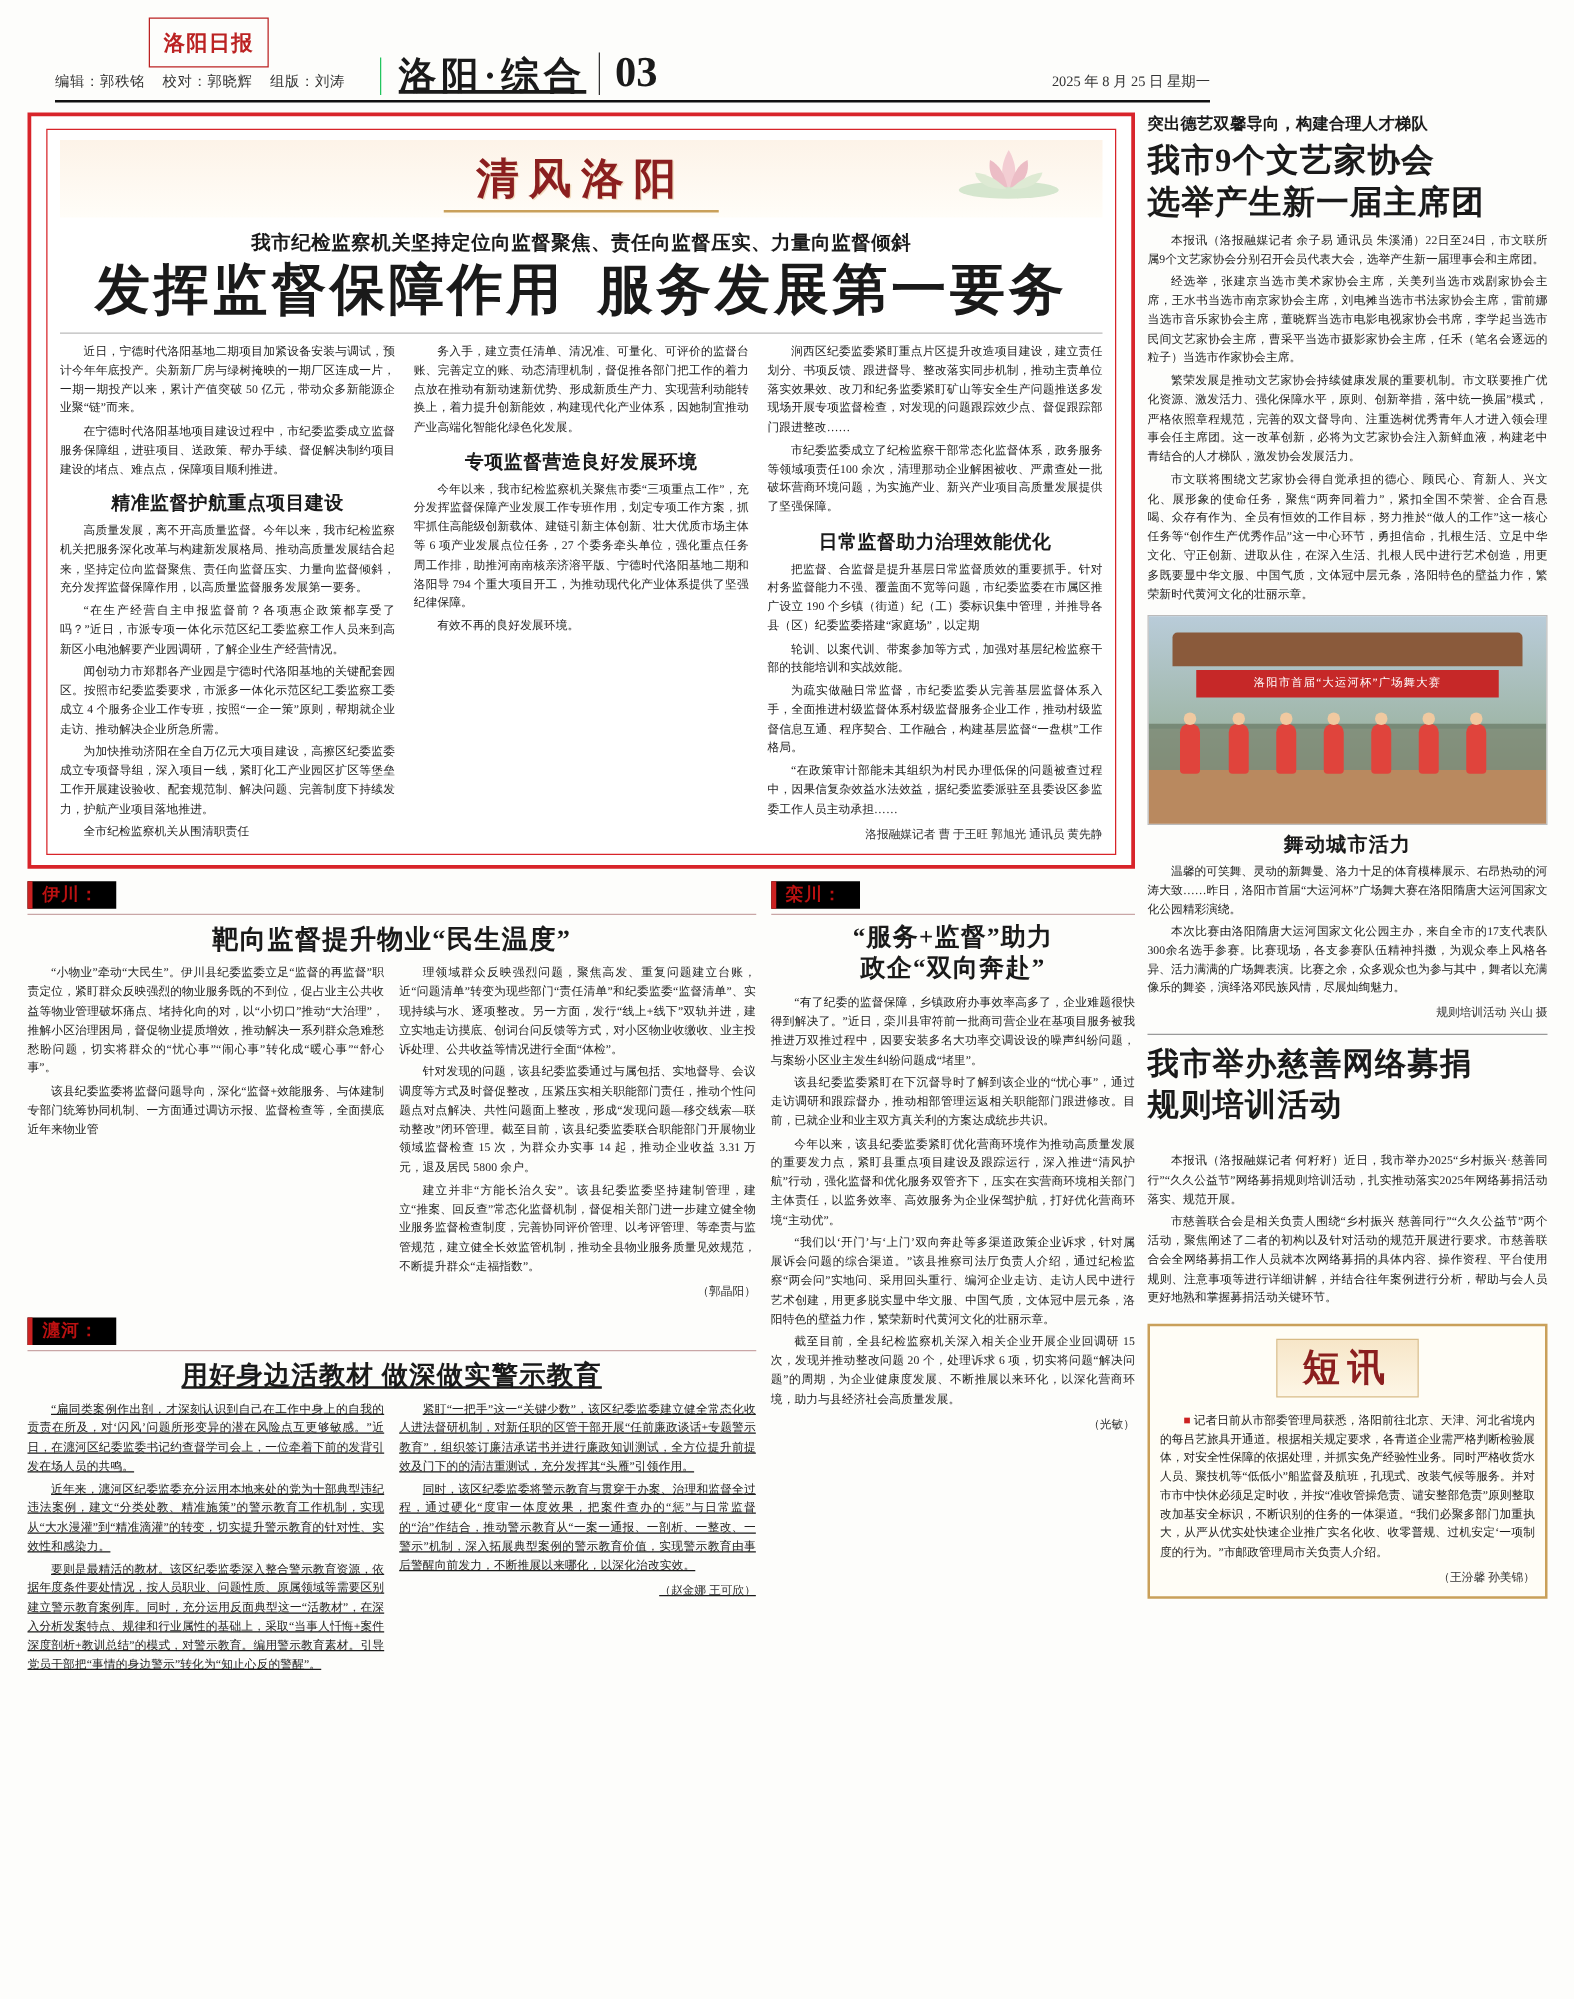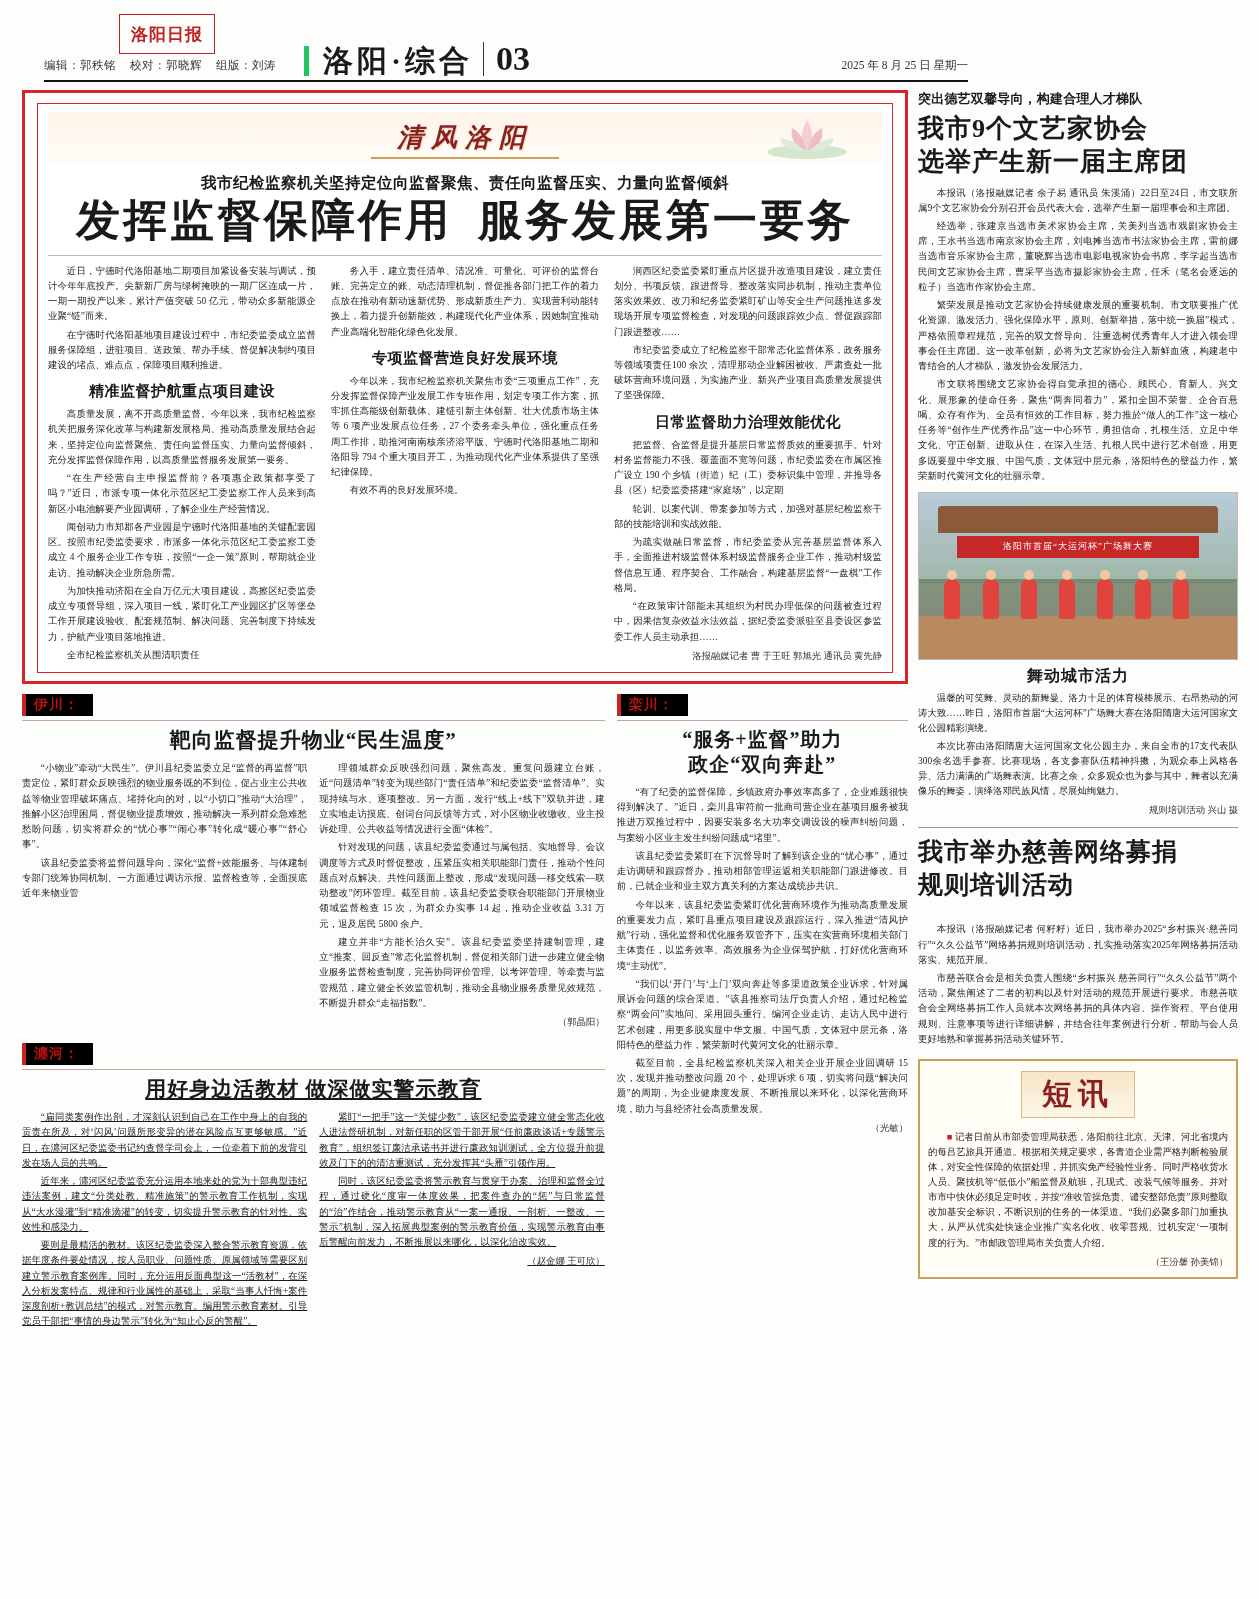--- a/index.html
+++ b/index.html
@@ -21,46 +21,45 @@
   }
   .logo-box {
     width: 96px; height: 40px; border: 1px solid #b22; color: #b22;
     display: flex; align-items: center; justify-content: center;
     font-size: 17px; font-weight: bold; letter-spacing: 1px;
     font-family: "Liberation Serif", serif; flex: 0 0 auto;
   }
   .ed-line { font-size: 11.5px; color: #333; letter-spacing: .5px; padding-bottom: 3px; white-space: nowrap;}
   .ed-line span { margin-right: 14px; }
   .mast-sec {
-    font-size: 30px; font-weight: bold; letter-spacing: 4px; border-left: 5px solid #22c55e;
-    padding-left: 14px; line-height: 1;
+    font-size: 30px; font-weight: bold; letter-spacing: 4px; border-left: 1px solid #22c55e;
+    padding-left: 14px; line-height: 1; text-decoration: underline;
   }
   .mast-pageno { font-size: 34px; font-weight: bold; line-height: 1; border-left: 1px solid #333; padding-left: 12px; }
   .mast-date { font-size: 11.5px; color: #333; margin-left: auto; padding-bottom: 3px; white-space: nowrap; }
   .mast-right { display:flex; align-items:flex-end; gap:10px; flex:0 0 auto;}
 
   
   .body-wrap { display: flex; gap: 10px; margin-top: 8px; }
   .left-col { width: 886px; flex: 0 0 886px; }
   .right-col { width: 320px; flex: 0 0 320px; }
 
   
   .feature-box {
     border: 3px solid #d8242a; padding: 10px 12px 8px 12px; background: #fff;
   }
   .feature-inner { border: 1px solid #d8242a; padding: 8px 10px 6px 10px; }
   .qingfeng-banner {
     text-align: center; position: relative; padding: 6px 0 4px 0;
     background: linear-gradient(to bottom, #fdf3e8, #fffdf8);
   }
   .qingfeng-title {
-    display: inline-block; font-size: 26px; font-weight: bold; letter-spacing: 8px;
+    display: inline-block; font-size: 34px; font-weight: bold; letter-spacing: 8px;
     color: #8b1f1f; padding: 2px 26px; border-bottom: 2px solid #c9a05a;
     text-shadow: 1px 1px 0 #f0dcc0;
-    font-style: italic;
   }
   .lotus { position:absolute; right: 30px; top: 2px; width: 90px; height: 46px; opacity:.85;}
   .shoulder {
     text-align: center; font-size: 15.5px; font-weight: bold; margin: 10px 0 2px 0; letter-spacing: .5px;
   }
   .headline {
     text-align: center; font-size: 44px; font-weight: bold; letter-spacing: 3px;
     margin: 2px 0 8px 0; line-height: 1.15;
   }
   .headline .gap { display: inline-block; width: 26px; }

